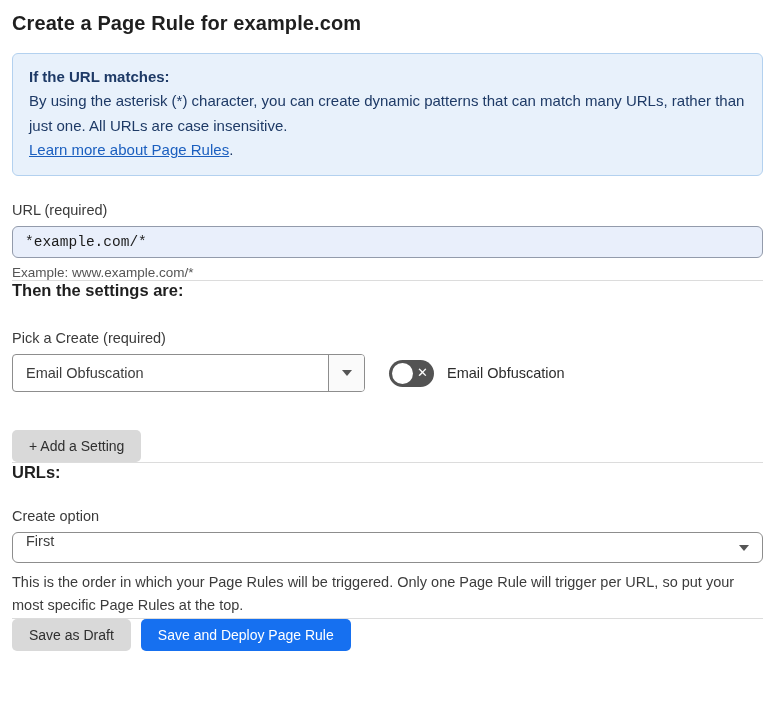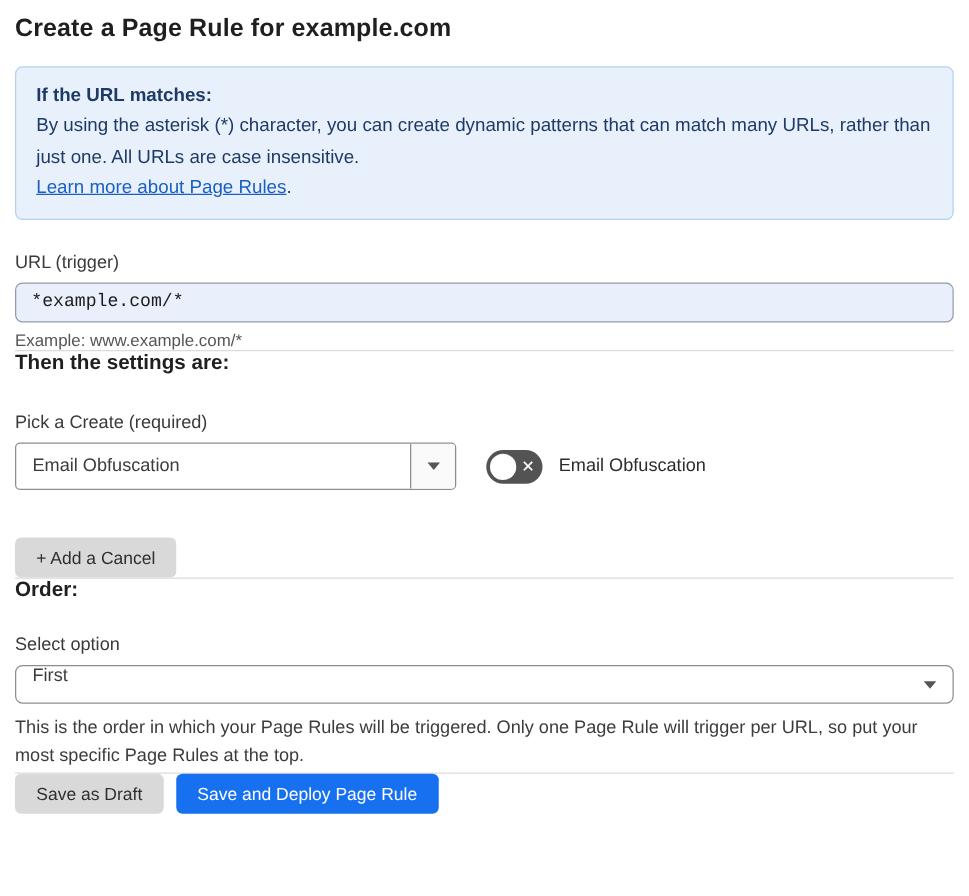--- a/index.html
+++ b/index.html
@@ -202,21 +202,21 @@
 <h1 class="page-title">Create a Page Rule for example.com</h1>
 
 <div class="info-box">
   <div class="info-heading">If the URL matches:</div>
   <div class="info-body">By using the asterisk (*) character, you can create dynamic patterns that can match many URLs, rather than just one. All URLs are case insensitive.</div>
   <div>
     <a>Learn more about Page Rules</a><span>.</span>
   </div>
 </div>
 
-<div class="field-label">URL (trigger)</div>
+<div class="field-label">URL (required)</div>
 <input type="text" class="url-input" value="*example.com/*" style="">
 <div class="example-text">Example: www.example.com/*</div>
 
 <hr class="divider hr-1">
 
 <h2 class="section-heading">Then the settings are:</h2>
 
 <div class="field-label">Pick a Create (required)</div>
 
 <div class="setting-row">
@@ -228,27 +228,27 @@
   </div>
   <div class="toggle-wrap">
     <div class="toggle">
       <span class="knob"></span>
       <span class="x-glyph">✕</span>
     </div>
     <span class="toggle-label">Email Obfuscation</span>
   </div>
 </div>
 
-<button class="btn btn-gray add-setting-btn">+ Add a Cancel</button>
+<button class="btn btn-gray add-setting-btn">+ Add a Setting</button>
 
 <hr class="divider hr-2">
 
-<h2 class="section-heading order-heading">Order:</h2>
-
-<div class="field-label">Select option</div>
+<h2 class="section-heading order-heading">URLs:</h2>
+
+<div class="field-label">Create option</div>
 
 <div class="order-select">
   <span>First</span>
   <span class="caret-down"></span>
 </div>
 
 <div class="help-text">This is the order in which your Page Rules will be triggered. Only one Page Rule will trigger per URL, so put your most specific Page Rules at the top.</div>
 
 <hr class="divider hr-3">
 

